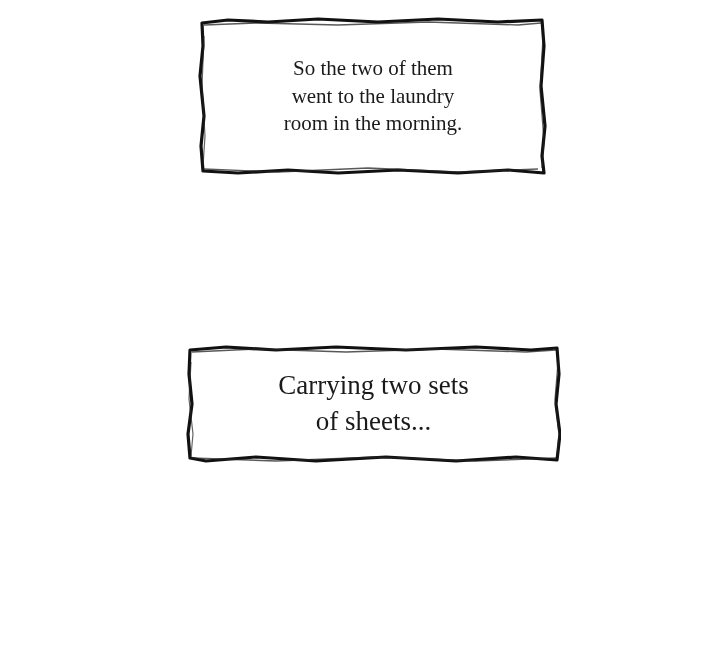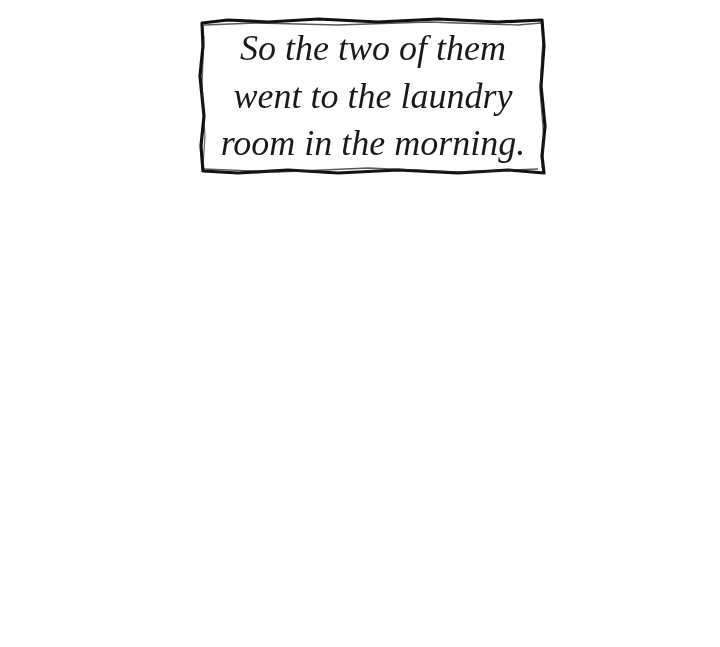--- a/index.html
+++ b/index.html
@@ -52,22 +52,21 @@
   }
 
   
   #caption-1 {
     left: 198px;
     top: 16px;
     width: 350px;
     height: 161px;
   }
   #caption-1 .caption-text {
-    font-size: 36px;
-    font-style: italic;
+    font-size: 21px;
   }
 
   
   #caption-2 {
     left: 186px;
     top: 344px;
     width: 375px;
     height: 120px;
   }
   #caption-2 .caption-text {
@@ -85,14 +84,25 @@
       <path d="M6,9 L60,7 L140,9 L230,6 L320,9 L343,7" fill="none" stroke="#222222" stroke-width="1.4" opacity="0.75"></path>
       <path d="M6,153 L80,156 L170,152 L260,156 L340,153" fill="none" stroke="#222222" stroke-width="1.4" opacity="0.75"></path>
       <path d="M6,20 L4,70 L7,120 L5,150" fill="none" stroke="#222222" stroke-width="1.2" opacity="0.7"></path>
       <path d="M345,20 L342,75 L346,125 L344,152" fill="none" stroke="#222222" stroke-width="1.2" opacity="0.7"></path>
     </svg>
     <div class="caption-text">So the two of them
 went to the laundry
 room in the morning.</div>
   </div>
 
+  <div class="caption-box" id="caption-2">
+    <svg class="border-svg" viewBox="0 0 375 120" preserveAspectRatio="none">
+      <path d="M4,6 L40,3 L90,6 L150,3 L220,6 L290,3 L345,6 L371,4 L373,30 L370,60 L374,90 L371,116 L330,113 L270,117 L200,113 L130,117 L70,113 L20,117 L4,114 L2,90 L6,60 L3,30 Z" fill="none" stroke="#111111" stroke-width="3.2" stroke-linejoin="round"></path>
+      <path d="M6,8 L70,5 L160,8 L250,5 L340,8 L370,6" fill="none" stroke="#222222" stroke-width="1.4" opacity="0.75"></path>
+      <path d="M6,114 L90,117 L190,113 L290,117 L370,114" fill="none" stroke="#222222" stroke-width="1.4" opacity="0.75"></path>
+      <path d="M5,18 L3,55 L7,90 L5,112" fill="none" stroke="#222222" stroke-width="1.2" opacity="0.7"></path>
+      <path d="M372,18 L369,55 L373,90 L371,112" fill="none" stroke="#222222" stroke-width="1.2" opacity="0.7"></path>
+    </svg>
+    <div class="caption-text">Carrying two sets
+of sheets...</div>
+  </div>
 
 </div>
 
 </body></html>

